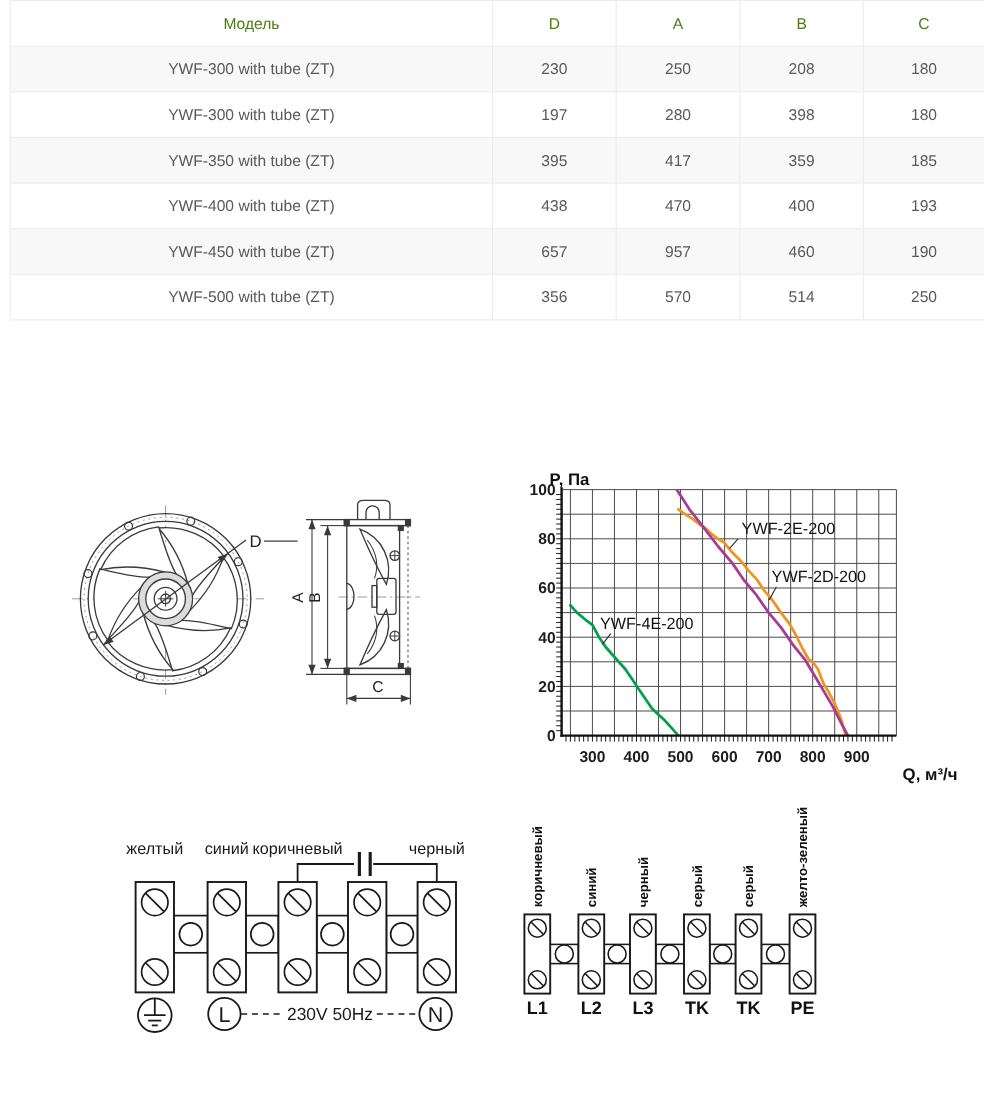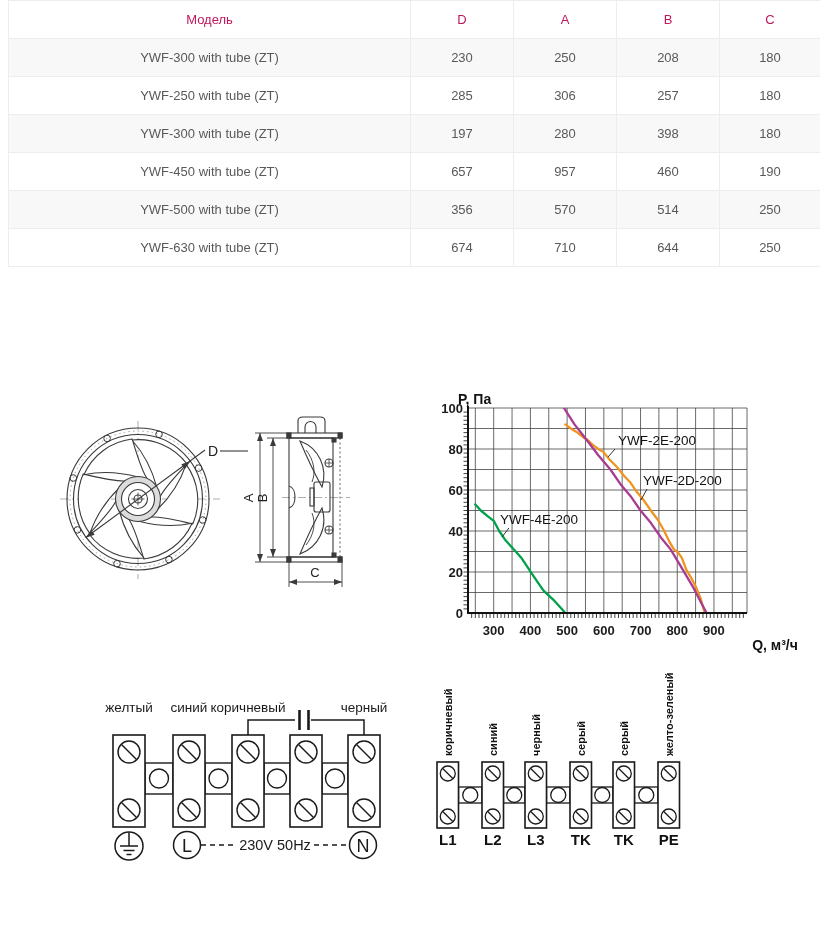--- a/index.html
+++ b/index.html
@@ -4,21 +4,21 @@
 <style>
   html,body{margin:0;padding:0;background:#fff;}
   body{font-family:"Liberation Sans","DejaVu Sans",sans-serif;}
   .sheet{position:relative;width:820px;height:925px;background:#fff;overflow:hidden;}
 
   
   .dims-table{position:absolute;top:0;left:8px;width:812px;border-collapse:collapse;
     font-size:13px;color:#59595b;table-layout:fixed;}
   .dims-table th,.dims-table td{border:1px solid #ededed;text-align:center;
     font-weight:400;height:37px;padding:0 4px;}
-  .dims-table thead th{color:#be185d;height:37px;}
+  .dims-table thead th{color:#4d7c0f;height:37px;}
   .dims-table tbody tr:nth-child(odd) td{background:#f8f8f8;}
 
   svg text{font-family:"Liberation Sans","DejaVu Sans",sans-serif;}
   .abs{position:absolute;}
 </style>
 </head>
 <body>
 
 <div class="sheet">
 
@@ -41,52 +41,52 @@
     </thead>
     <tbody id="dims-tbody">
         <tr>
           <td>YWF-300 with tube (ZT)</td>
           <td>230</td>
           <td>250</td>
           <td>208</td>
           <td>180</td>
         </tr>
         <tr>
-          <td>YWF-250 with tube (ZT)</td>
-          <td>285</td>
-          <td>306</td>
-          <td>257</td>
-          <td>180</td>
-        </tr>
-        <tr>
           <td>YWF-300 with tube (ZT)</td>
           <td>197</td>
           <td>280</td>
           <td>398</td>
           <td>180</td>
+        </tr>
+        <tr>
+          <td>YWF-350 with tube (ZT)</td>
+          <td>395</td>
+          <td>417</td>
+          <td>359</td>
+          <td>185</td>
+        </tr>
+        <tr>
+          <td>YWF-400 with tube (ZT)</td>
+          <td>438</td>
+          <td>470</td>
+          <td>400</td>
+          <td>193</td>
         </tr>
         <tr>
           <td>YWF-450 with tube (ZT)</td>
           <td>657</td>
           <td>957</td>
           <td>460</td>
           <td>190</td>
         </tr>
         <tr>
           <td>YWF-500 with tube (ZT)</td>
           <td>356</td>
           <td>570</td>
           <td>514</td>
-          <td>250</td>
-        </tr>
-        <tr>
-          <td>YWF-630 with tube (ZT)</td>
-          <td>674</td>
-          <td>710</td>
-          <td>644</td>
           <td>250</td>
         </tr>
       </tbody>
   </table>
 
   <svg class="abs" style="left:60px;top:398px;" width="380" height="240" viewBox="0 0 380 240">
 
     <g stroke="#3a3a3a" fill="none" stroke-width="1.1">
       <line x1="0" y1="101" x2="160" y2="101" stroke="#999" stroke-width="0.8" stroke-dasharray="9 3 2 3"></line>
       <line x1="78" y1="23" x2="78" y2="181" stroke="#999" stroke-width="0.8" stroke-dasharray="9 3 2 3"></line>

